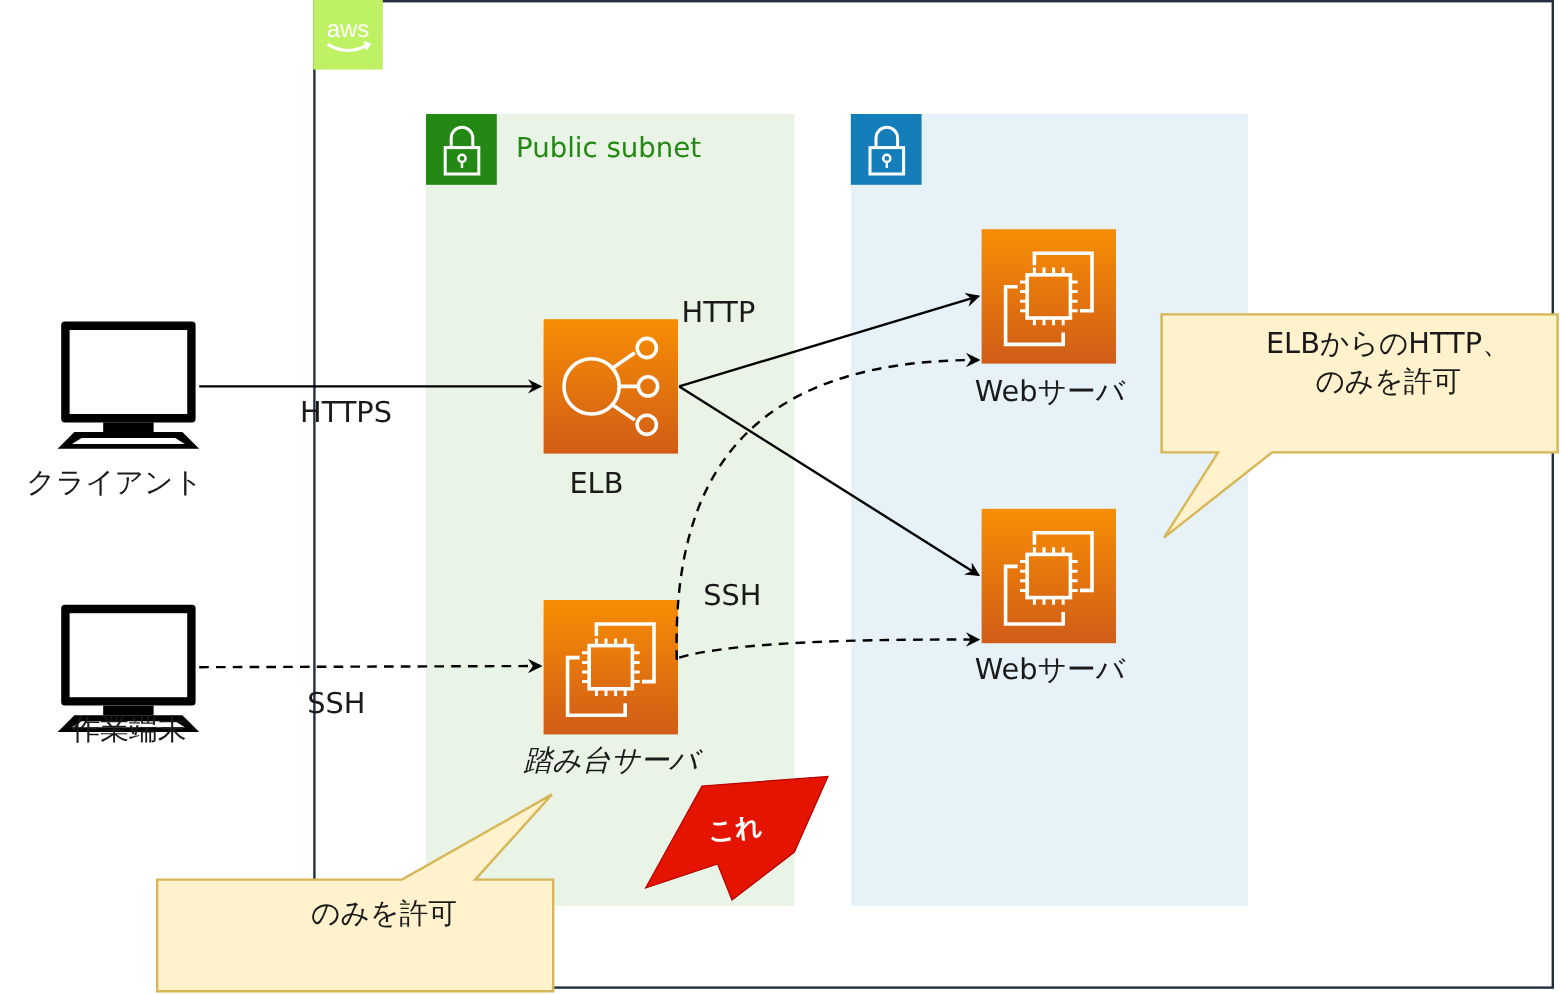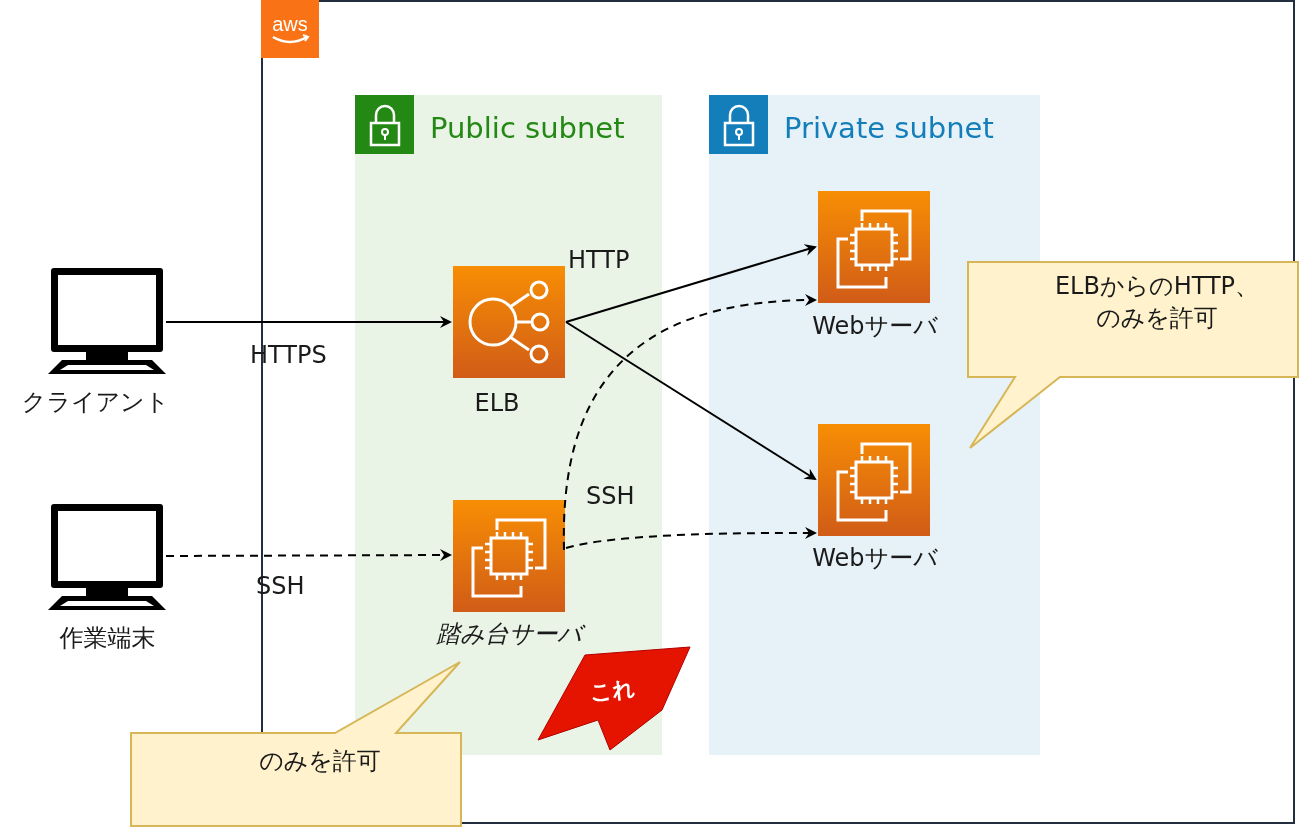--- a/index.html
+++ b/index.html
@@ -8,33 +8,33 @@
       background: #ffffff;
       font-family: "DejaVu Sans", "Liberation Sans", sans-serif;
       color: #1a1a1a;
     }
     .abs { position: absolute; }
     .aws-frame {
       left: 261px; top: 0px; width: 1034px; height: 824px;
       border: 2px solid #232f3e; box-sizing: border-box; background: transparent;
     }
     .aws-badge {
-      left: 261px; top: 0px; width: 58px; height: 58px; background: #f97316;
+      left: 261px; top: 0px; width: 58px; height: 58px; background: #bef264;
       display: flex; align-items: center; justify-content: center;
     }
     .subnet { box-sizing: border-box; }
     .subnet-public { left: 355px; top: 95px; width: 307px; height: 660px; background: #e9f3e6; }
     .subnet-private { left: 709px; top: 95px; width: 331px; height: 660px; background: #e6f2f8; }
     .lock-box {
       left: 0; top: 0; width: 59px; height: 59px;
       display: flex; align-items: center; justify-content: center;
     }
     .subnet-public .lock-box { background: #248814; }
     .subnet-private .lock-box { background: #147eba; }
-    .subnet-title { left: 75px; top: 16px; font-size: 29px; white-space: nowrap; text-align: right; }
+    .subnet-title { left: 75px; top: 16px; font-size: 23px; white-space: nowrap; text-align: right; }
     .subnet-public .subnet-title { color: #248814; }
     .subnet-private .subnet-title { color: #147eba; }
 
     .svc {
       width: 112px; height: 112px;
       background: linear-gradient(to bottom, #f78e04 0%, #d05c17 100%);
       display: flex; align-items: center; justify-content: center;
     }
     .label { font-size: 24px; white-space: nowrap; color: #1a1a1a; text-align: center; }
     .callout-text { font-size: 24px; text-align: center; line-height: 32px; color: #1a1a1a; padding-left: 24px; }
@@ -66,21 +66,20 @@
 
 <div class="abs subnet subnet-private">
   <div class="abs lock-box">
     <svg width="36" height="44" viewBox="0 0 36 44">
       <path d="M9 20 V12 A9 9 0 0 1 27 12 V20" stroke="#fff" stroke-width="2.5" fill="none"></path>
       <rect x="4" y="20" width="28" height="22" stroke="#fff" stroke-width="2.5" fill="none"></rect>
       <circle cx="18" cy="29" r="3" stroke="#fff" stroke-width="2" fill="none"></circle>
       <line x1="18" y1="32" x2="18" y2="37" stroke="#fff" stroke-width="2"></line>
     </svg>
   </div>
-  <div class="abs subnet-title">Private subnet</div>
 </div>
 
 <div class="abs" style="left:46px; top:264px;">
   <svg width="122" height="114" viewBox="0 0 122 114">
     <rect x="5" y="4" width="112" height="84" rx="3" fill="#000"></rect>
     <rect x="12" y="11" width="98" height="70" fill="#fff"></rect>
     <rect x="40" y="88" width="42" height="8" fill="#000"></rect>
     <path d="M16 96 H106 L120 110 H2 Z" fill="#000"></path>
     <path d="M22 101 H100 L108 106 H14 Z" fill="#fff"></path>
   </svg>
@@ -89,21 +88,21 @@
 
 <div class="abs" style="left:46px; top:500px;">
   <svg width="122" height="114" viewBox="0 0 122 114">
     <rect x="5" y="4" width="112" height="84" rx="3" fill="#000"></rect>
     <rect x="12" y="11" width="98" height="70" fill="#fff"></rect>
     <rect x="40" y="88" width="42" height="8" fill="#000"></rect>
     <path d="M16 96 H106 L120 110 H2 Z" fill="#000"></path>
     <path d="M22 101 H100 L108 106 H14 Z" fill="#fff"></path>
   </svg>
 </div>
-<div class="abs label" style="left:20px; top:622px; width:175px;">作業端末</div>
+<div class="abs label" style="left:20px; top:592px; width:175px;">作業端末</div>
 
 <div class="abs svc" style="left:453px; top:266px;">
   <svg width="96" height="96" viewBox="0 0 96 96">
     <circle cx="32" cy="48" r="23" stroke="#fff" stroke-width="3" fill="none"></circle>
     <line x1="55" y1="48" x2="71" y2="48" stroke="#fff" stroke-width="3"></line>
     <line x1="49" y1="33" x2="68" y2="20" stroke="#fff" stroke-width="3"></line>
     <line x1="49" y1="63" x2="68" y2="76" stroke="#fff" stroke-width="3"></line>
     <circle cx="78" cy="16" r="8" stroke="#fff" stroke-width="3" fill="none"></circle>
     <circle cx="79" cy="48" r="8" stroke="#fff" stroke-width="3" fill="none"></circle>
     <circle cx="78" cy="80" r="8" stroke="#fff" stroke-width="3" fill="none"></circle>
@@ -211,21 +210,21 @@
 
   <path d="M566 548 Q620 532, 815 533" stroke="#000" stroke-width="2" fill="none" stroke-dasharray="8 6" marker-end="url(#arr)"></path>
 
   <path d="M968 262 H1298 V377 H1060 L970 448 L1015 377 H968 Z" fill="#fff2cc" stroke="#d6b656" stroke-width="2"></path>
 
   <path d="M131 733 H335 L460 662 L396 733 H461 V826 H131 Z" fill="#fff2cc" stroke="#d6b656" stroke-width="2"></path>
 
   <path d="M538 740 L585 655 L690 647 L662 710 L610 750 L598 720 Z" fill="#e51400" stroke="#b20000" stroke-width="1"></path>
 </svg>
 
-<div class="abs label" style="left:250px; top:341px;">HTTPS</div>
+<div class="abs label" style="left:250px; top:330px;">HTTPS</div>
 <div class="abs label" style="left:568px; top:246px;">HTTP</div>
 <div class="abs label" style="left:256px; top:572px;">SSH</div>
 <div class="abs label" style="left:586px; top:482px;">SSH</div>
 
 <div class="abs callout-text" style="left:968px; top:270px; width:330px;">
   <div>ELBからのHTTP、</div>
   <div>のみを許可</div>
 </div>
 <div class="abs callout-text" style="left:131px; top:745px; width:330px;">
   <div>のみを許可</div>

